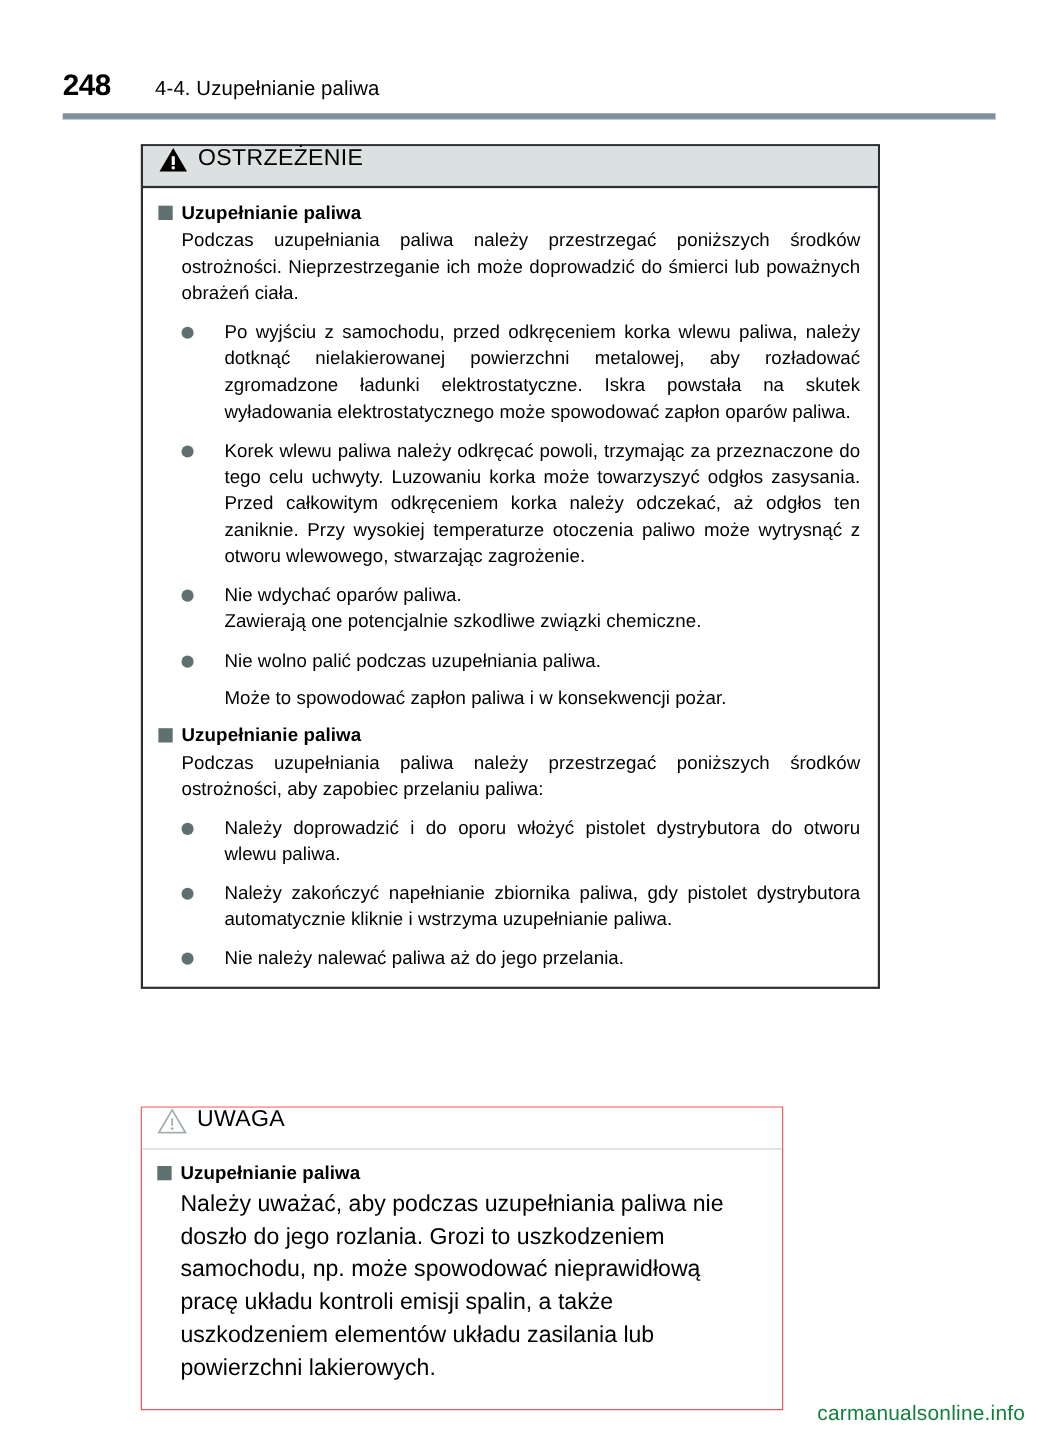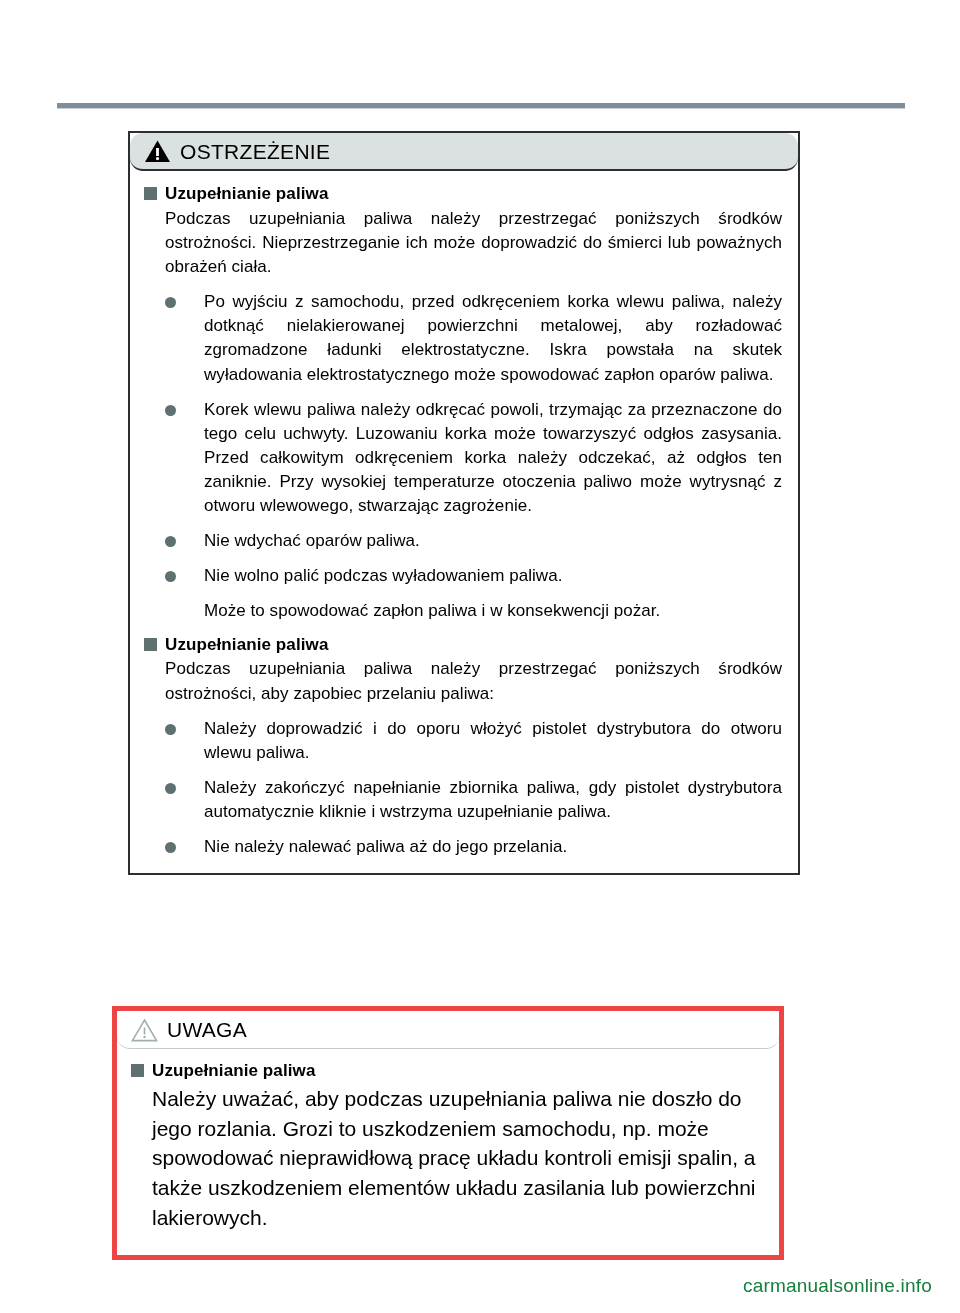--- a/index.html
+++ b/index.html
@@ -55,23 +55,22 @@
   }
 
   
   .callout {
     position: absolute;
     box-sizing: border-box;
     background: #ffffff;
   }
   .callout-title {
     display: flex;
-    align-items: center;
+    align-items: flex-start;
     box-sizing: border-box;
-    border-radius: 13px;
   }
   .callout-title-text {
     font-size: 21px;
     letter-spacing: 0.3px;
     line-height: 1;
   }
   .callout-body {
     box-sizing: border-box;
   }
 
@@ -87,24 +86,24 @@
     background: #dbe0e0;
     border-bottom: 2px solid #2b2f31;
     padding: 0 0 0 14px;
   }
   .callout.warning .callout-body {
     padding: 12px 16px 14px 14px;
   }
 
   
   .callout.notice {
-    left: 112px;
+    left: 128px;
     top: 1006px;
-    width: 672px;
-    border: 5px solid #ef4444;
+    width: 584px;
+    border: 1px solid #ef4444;
   }
   .callout.notice .callout-title {
     height: 38px;
     background: #ffffff;
     border-bottom: 1px solid #c3cdcd;
     padding: 0 0 0 14px;
   }
   .callout.notice .callout-body {
     padding: 11px 16px 22px 14px;
   }
@@ -197,20 +196,24 @@
     font-size: 19px;
     color: #15803d;
     letter-spacing: 0.2px;
   }
 </style>
 </head>
 <body>
 
 <div class="page">
 
+  <div class="page-header">
+    <span class="page-number">248</span>
+    <span class="header-title">4-4. Uzupełnianie paliwa</span>
+  </div>
   <div class="header-rule"></div>
 
   <div class="callout warning">
     <div class="callout-title">
       <svg class="tri-icon" viewBox="0 0 27 24">
         <polygon points="13.5,1.5 26,23 1,23" fill="#000000"></polygon>
         <rect x="12.1" y="9" width="2.8" height="8" fill="#ffffff"></rect>
         <circle cx="13.5" cy="19.6" r="1.6" fill="#ffffff"></circle>
       </svg>
       <span class="callout-title-text">OSTRZEŻENIE</span>
@@ -232,27 +235,28 @@
       <div class="bullet-item">
         <span class="rd-bullet"></span>
         <span class="bullet-text">Korek wlewu paliwa należy odkręcać powoli, trzymając za przeznaczone do tego celu uchwyty. Luzowaniu korka może towarzyszyć odgłos zasysania. Przed całkowitym odkręceniem korka należy odczekać, aż odgłos ten zaniknie. Przy wysokiej temperaturze otoczenia paliwo może wytrysnąć z otworu wlewowego, stwarzając zagrożenie.</span>
       </div>
 
 
       <div class="bullet-item">
         <span class="rd-bullet"></span>
         <span class="bullet-text left">
           <span>Nie wdychać oparów paliwa.</span>
+          <span class="sub left">Zawierają one potencjalnie szkodliwe związki chemiczne.</span>
         </span>
       </div>
 
       <div class="bullet-item">
         <span class="rd-bullet"></span>
         <span class="bullet-text left">
-          <span>Nie wolno palić podczas wyładowaniem paliwa.</span>
+          <span>Nie wolno palić podczas uzupełniania paliwa.</span>
           <span class="sub left spaced">Może to spowodować zapłon paliwa i w konsekwencji pożar.</span>
         </span>
       </div>
 
 
       <div class="sec-head gap-before">
         <span class="sq-bullet"></span>
         <span class="sec-head-text">Uzupełnianie paliwa</span>
       </div>
       <p class="para">Podczas uzupełniania paliwa należy przestrzegać poniższych środków ostrożności, aby zapobiec przelaniu paliwa:</p>

